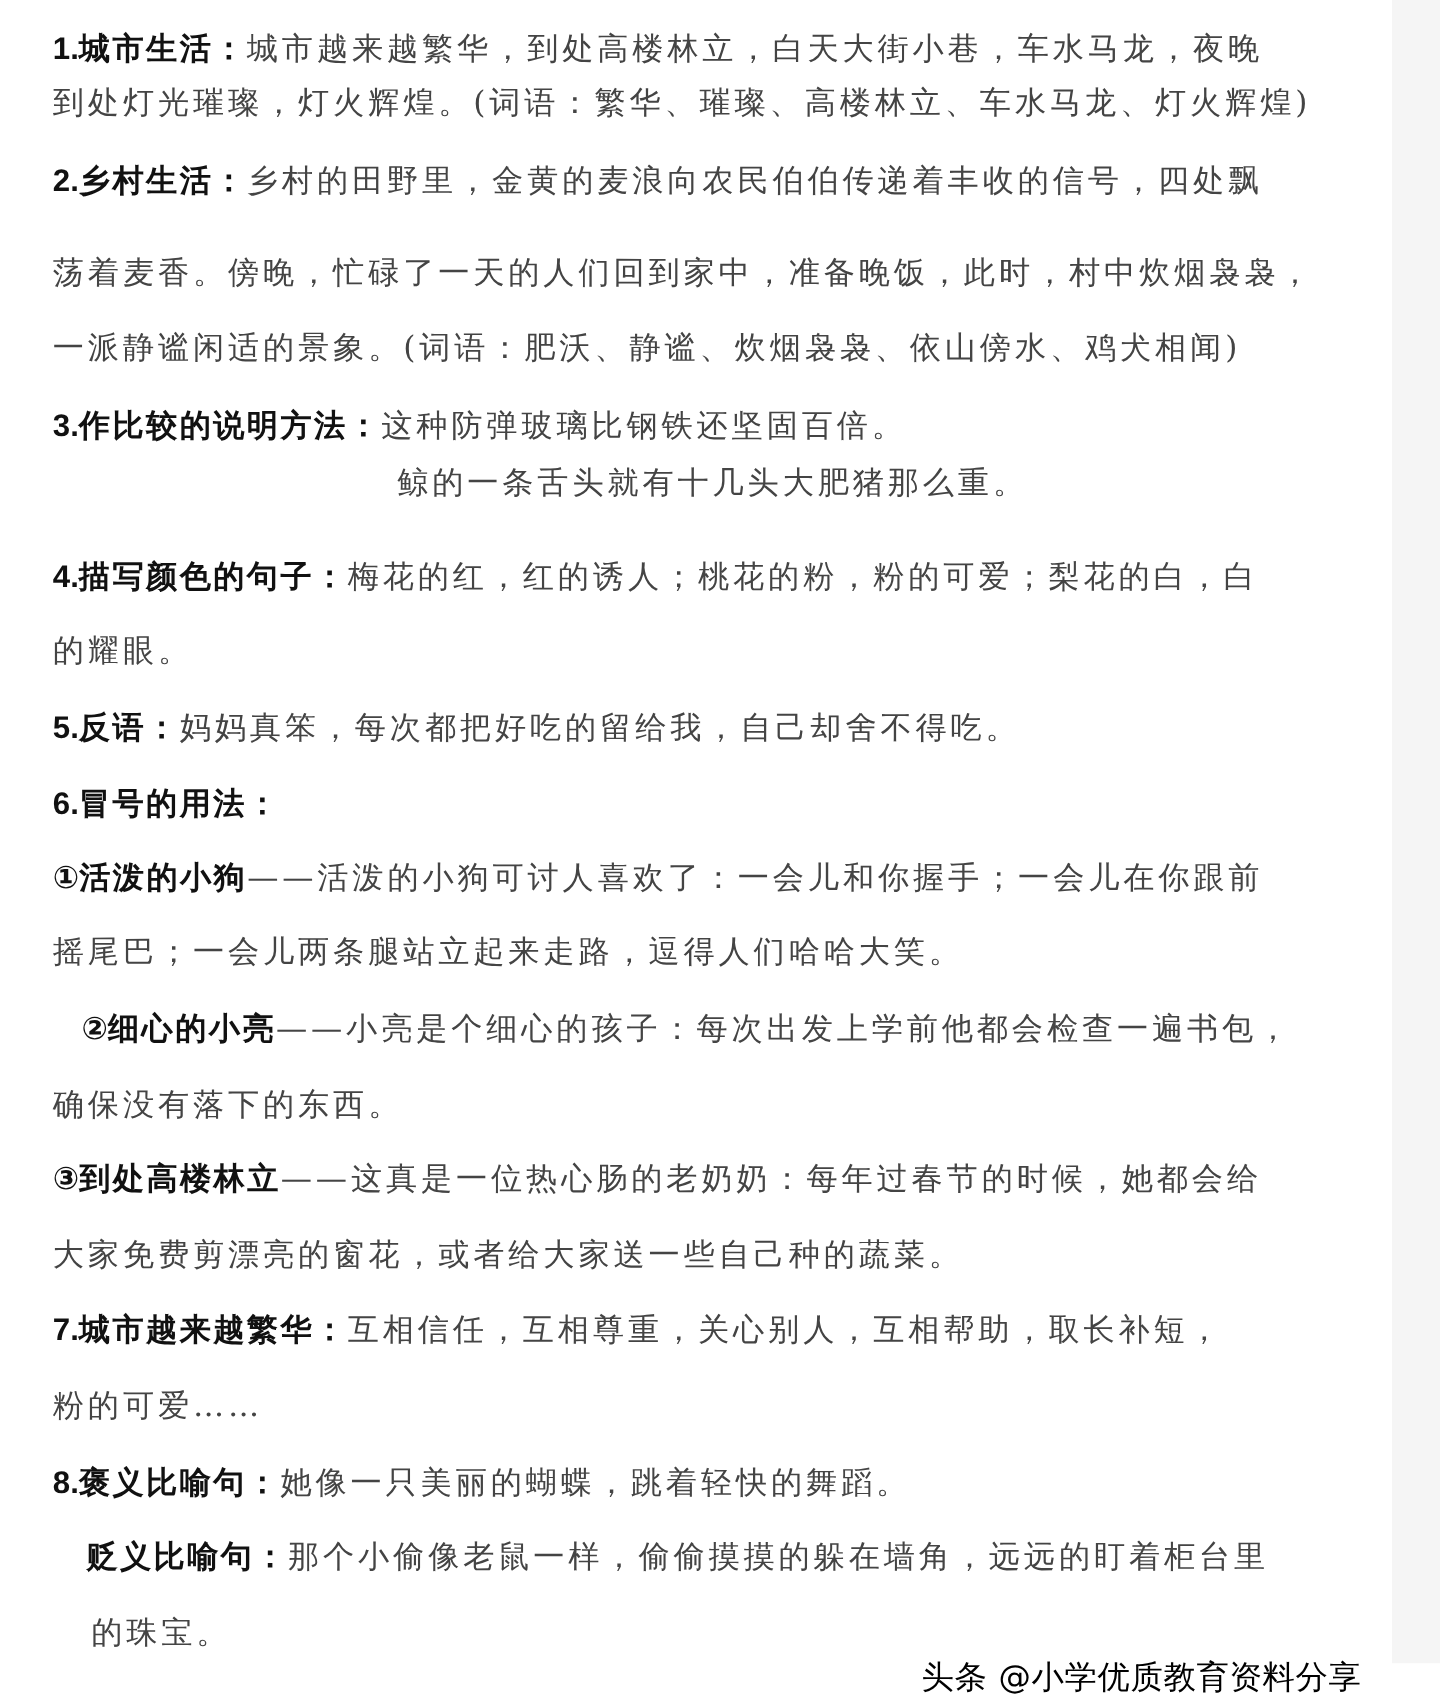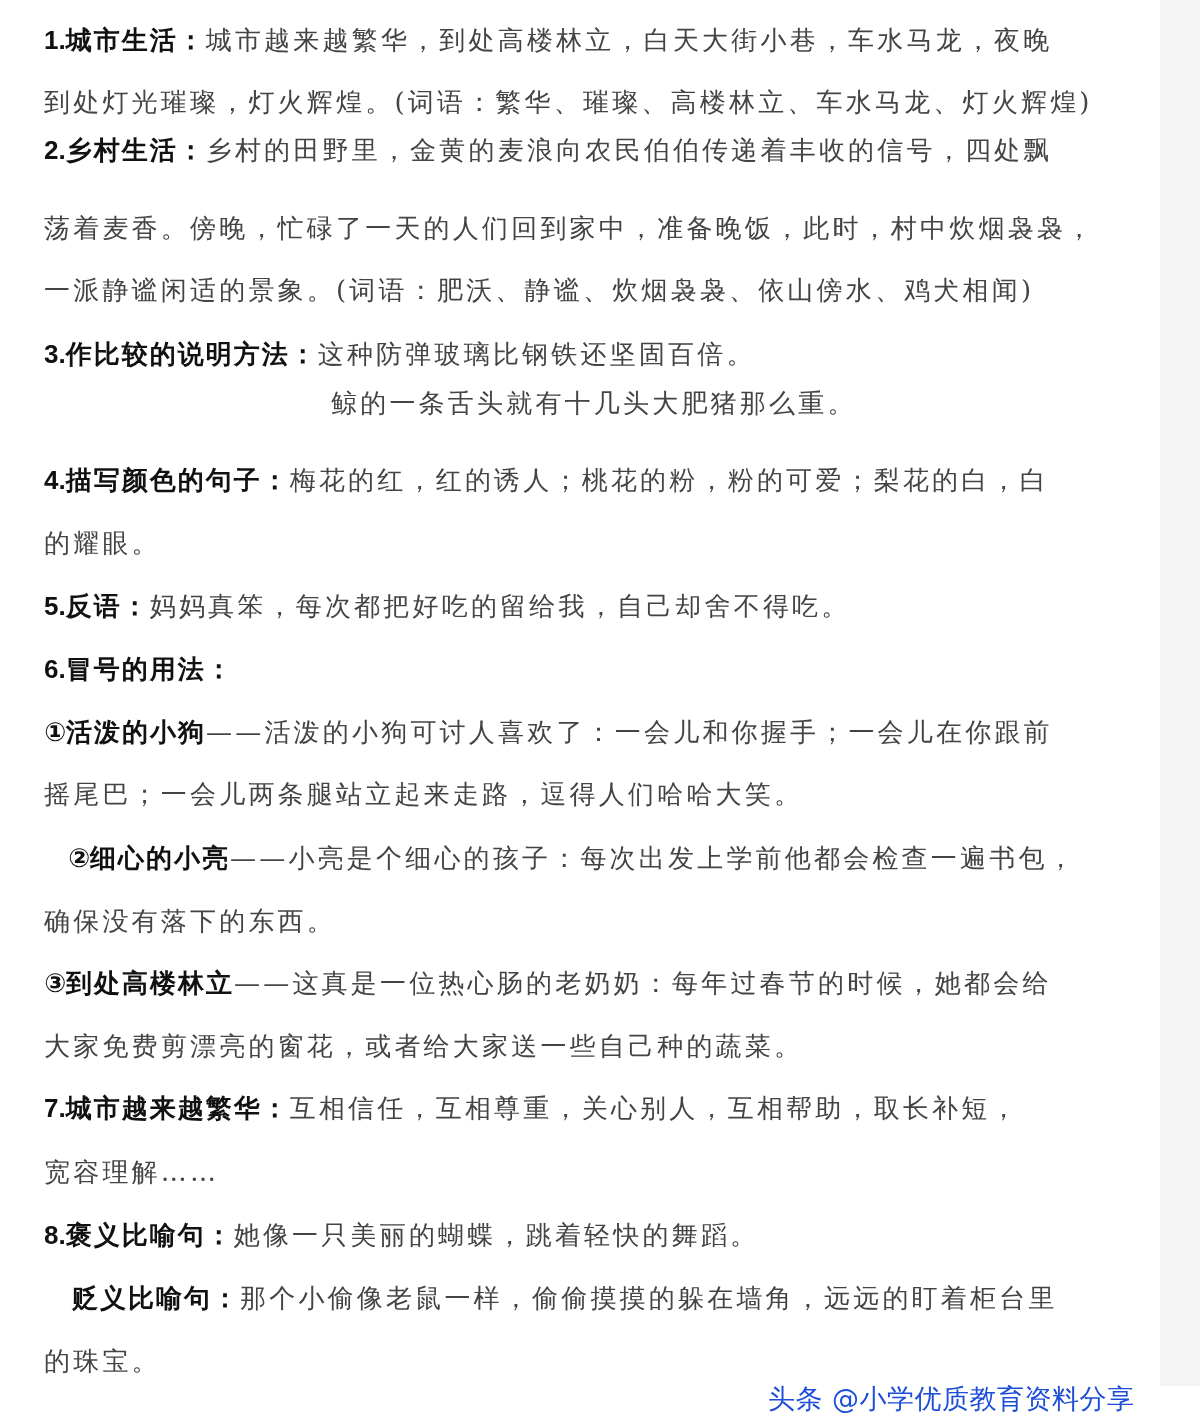--- a/index.html
+++ b/index.html
@@ -58,37 +58,37 @@
       color: #444444;
       font-weight: normal;
     }
     .watermark {
       position: absolute;
       left: 768px;
       top: 1381px;
       font-family: "DejaVu Sans", "Liberation Sans", sans-serif;
       font-size: 27px;
       line-height: 36px;
-      color: #1d4ed8;
+      color: #000000;
       text-shadow: 0 0 1px #fff, 1px 1px 0 #ffffff, -1px -1px 0 #fff;
       white-space: nowrap;
       letter-spacing: 0.5px;
     }
   </style>
 </head>
 <body>
 
 <div class="side-strip"></div>
 
 <div class="page">
 
   <div class="line" style="top:6px;">
     <span class="num">1.</span><span class="bold">城市生活：</span><span class="body-text">城市越来越繁华，到处高楼林立，白天大街小巷，车水马龙，夜晚</span>
   </div>
-  <div class="line body-text" style="top:68px;">到处灯光璀璨，灯火辉煌。(词语：繁华、璀璨、高楼林立、车水马龙、灯火辉煌)</div>
+  <div class="line body-text" style="top:52px;">到处灯光璀璨，灯火辉煌。(词语：繁华、璀璨、高楼林立、车水马龙、灯火辉煌)</div>
 
   <div class="line" style="top:116px;">
     <span class="num">2.</span><span class="bold">乡村生活：</span><span class="body-text">乡村的田野里，金黄的麦浪向农民伯伯传递着丰收的信号，四处飘</span>
   </div>
   <div class="line body-text" style="top:194px;">荡着麦香。傍晚，忙碌了一天的人们回到家中，准备晚饭，此时，村中炊烟袅袅，</div>
   <div class="line body-text" style="top:256px;">一派静谧闲适的景象。(词语：肥沃、静谧、炊烟袅袅、依山傍水、鸡犬相闻)</div>
 
   <div class="line" style="top:320px;">
     <span class="num">3.</span><span class="bold">作比较的说明方法：</span><span class="body-text">这种防弹玻璃比钢铁还坚固百倍。</span>
   </div>
@@ -118,25 +118,25 @@
   <div class="line body-text" style="top:887px;">确保没有落下的东西。</div>
 
   <div class="line" style="top:949px;">
     <span class="circ">③</span><span class="bold">到处高楼林立</span><span class="body-text">——</span><span class="body-text">这真是一位热心肠的老奶奶：每年过春节的时候，她都会给</span>
   </div>
   <div class="line body-text" style="top:1012px;">大家免费剪漂亮的窗花，或者给大家送一些自己种的蔬菜。</div>
 
   <div class="line" style="top:1074px;">
     <span class="num">7.</span><span class="bold">城市越来越繁华：</span><span class="body-text">互相信任，互相尊重，关心别人，互相帮助，取长补短，</span>
   </div>
-  <div class="line body-text" style="top:1138px;">宽容理解……</div>
+  <div class="line body-text" style="top:1138px;">粉的可爱……</div>
 
   <div class="line" style="top:1201px;">
     <span class="num">8.</span><span class="bold">褒义比喻句：</span><span class="body-text">她像一只美丽的蝴蝶，跳着轻快的舞蹈。</span>
   </div>
 
   <div class="line" style="top:1264px; left:28px;">
     <span class="bold">贬义比喻句：</span><span class="body-text">那个小偷像老鼠一样，偷偷摸摸的躲在墙角，远远的盯着柜台里</span>
   </div>
-  <div class="line body-text" style="top:1327px;">的珠宝。</div>
+  <div class="line body-text" style="top:1327px;margin-left:32px;">的珠宝。</div>
 </div>
 
 <div class="watermark">头条 @小学优质教育资料分享</div>
 
 </body></html>

